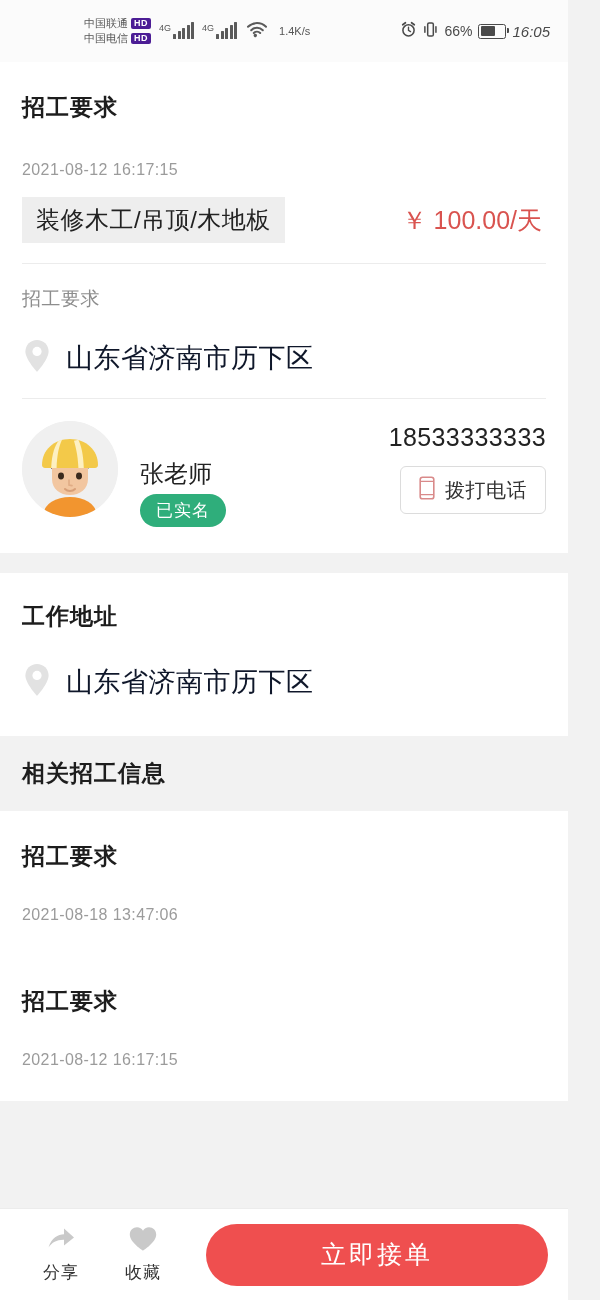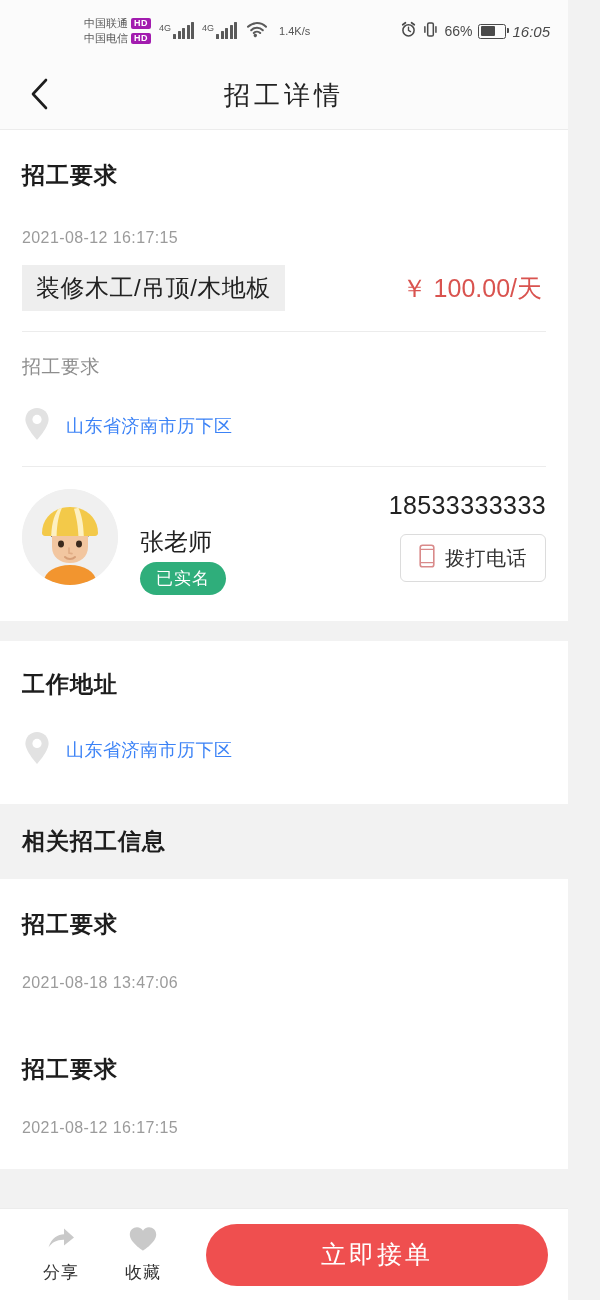--- a/index.html
+++ b/index.html
@@ -54,21 +54,21 @@
     align-items: center;
     gap: 3px;
     white-space: nowrap;
   }
   .hd-badge {
     display: inline-block;
     font-size: 9px;
     line-height: 11px;
     font-weight: bold;
     color: #fff;
-    background: #a21caf;
+    background: #4c1d95;
     border-radius: 2px;
     padding: 0px 3px;
     letter-spacing: 0.5px;
   }
   .sig-group {
     display: flex;
     align-items: flex-end;
     gap: 2px;
     margin-left: 2px;
   }
@@ -218,22 +218,22 @@
     padding-top: 22px;
     letter-spacing: 0.5px;
   }
   .loc-row {
     display: flex;
     align-items: center;
     gap: 14px;
     padding-top: 26px;
   }
   .loc-text {
-    font-size: 18px;
-    color: #3b82f6;
+    font-size: 27px;
+    color: #0f172a;
     letter-spacing: 0.5px;
   }
 
   
   .contact {
     display: flex;
     align-items: flex-start;
     padding: 22px 22px 26px 22px;
   }
   .avatar {
@@ -429,30 +429,20 @@
         </svg>
       </span>
       <span class="pct">66%</span>
       <span class="batt">
           <span class="fill" id="batt-fill" style="width: 14.652px;"></span>
         </span>
       <span class="clock">16:05</span>
     </div>
   </div>
 
-  <div class="titlebar">
-    <div class="back-btn">
-      <span>
-        <svg width="24" height="34" viewBox="0 0 24 34">
-          <path d="M18 3 L5 17 L18 31" fill="none" stroke="#1d1d1d" stroke-width="2.6" stroke-linecap="round" stroke-linejoin="round"></path>
-        </svg>
-      </span>
-    </div>
-    <div class="page-title">招工详情</div>
-  </div>
 
   <div class="card">
     <div class="sec-pad job-head">
       <div class="sec-title">招工要求</div>
       <div class="meta-time job-time">2021-08-12 16:17:15</div>
       <div class="tag-row">
         <span class="job-tag">装修木工/吊顶/木地板</span>
         <span class="job-price" style="color: rgb(217, 83, 79);">￥ 100.00/天</span>
       </div>
       <div class="hr"></div>

